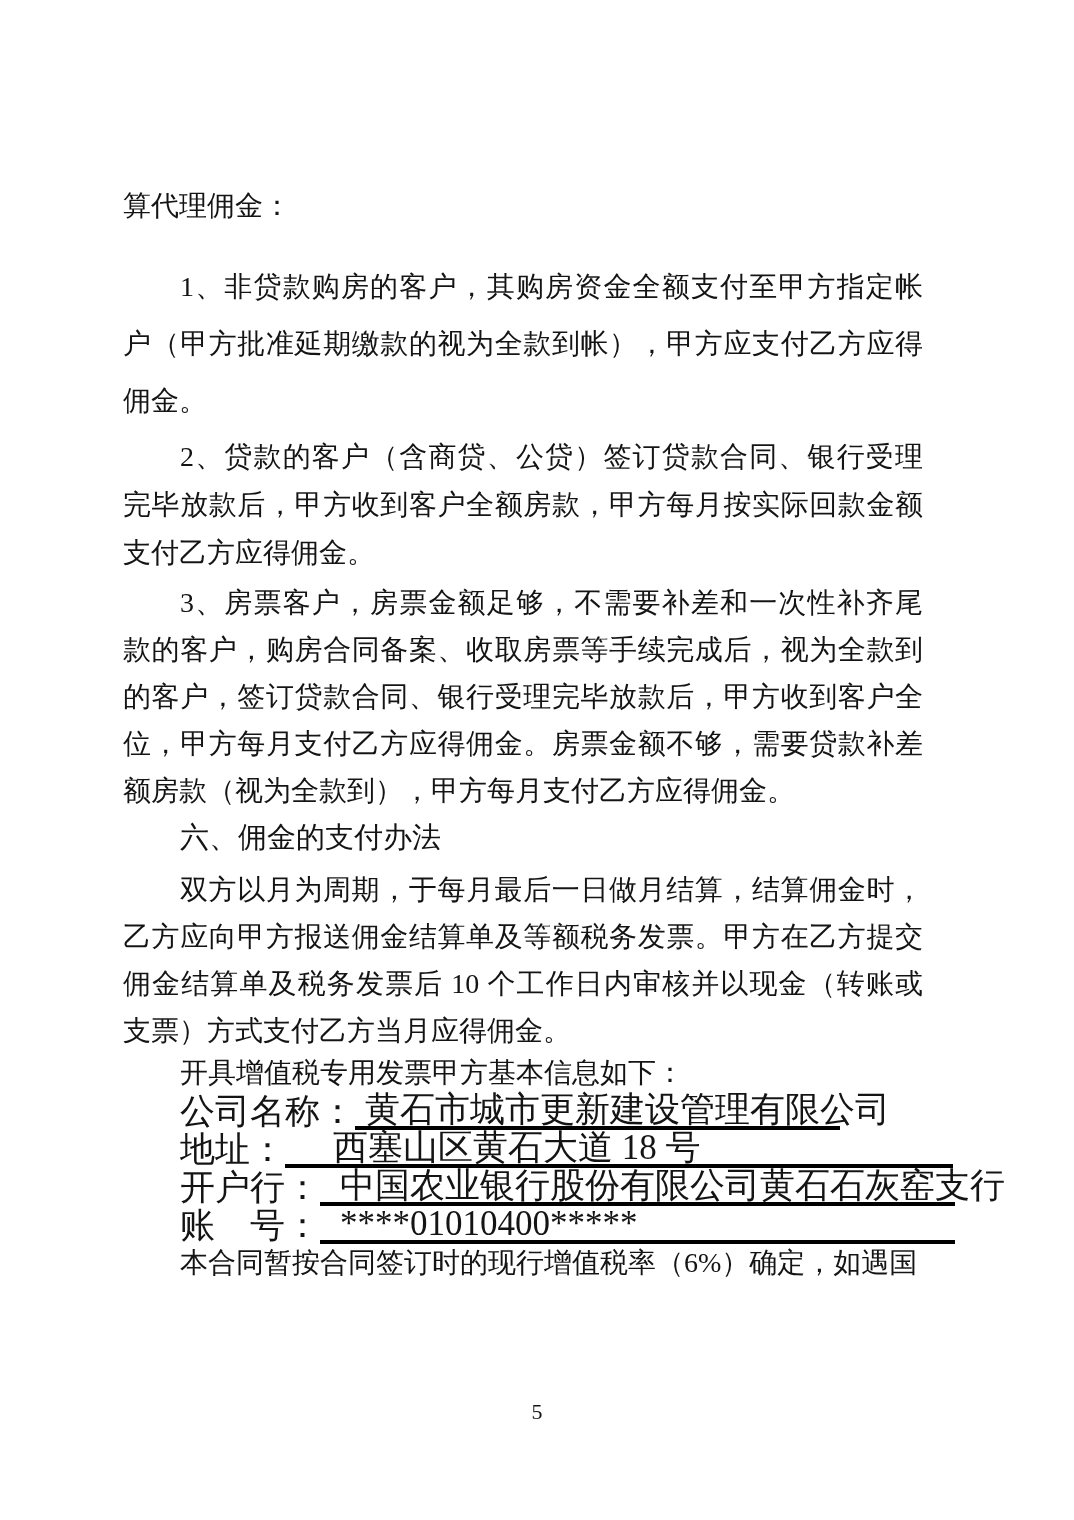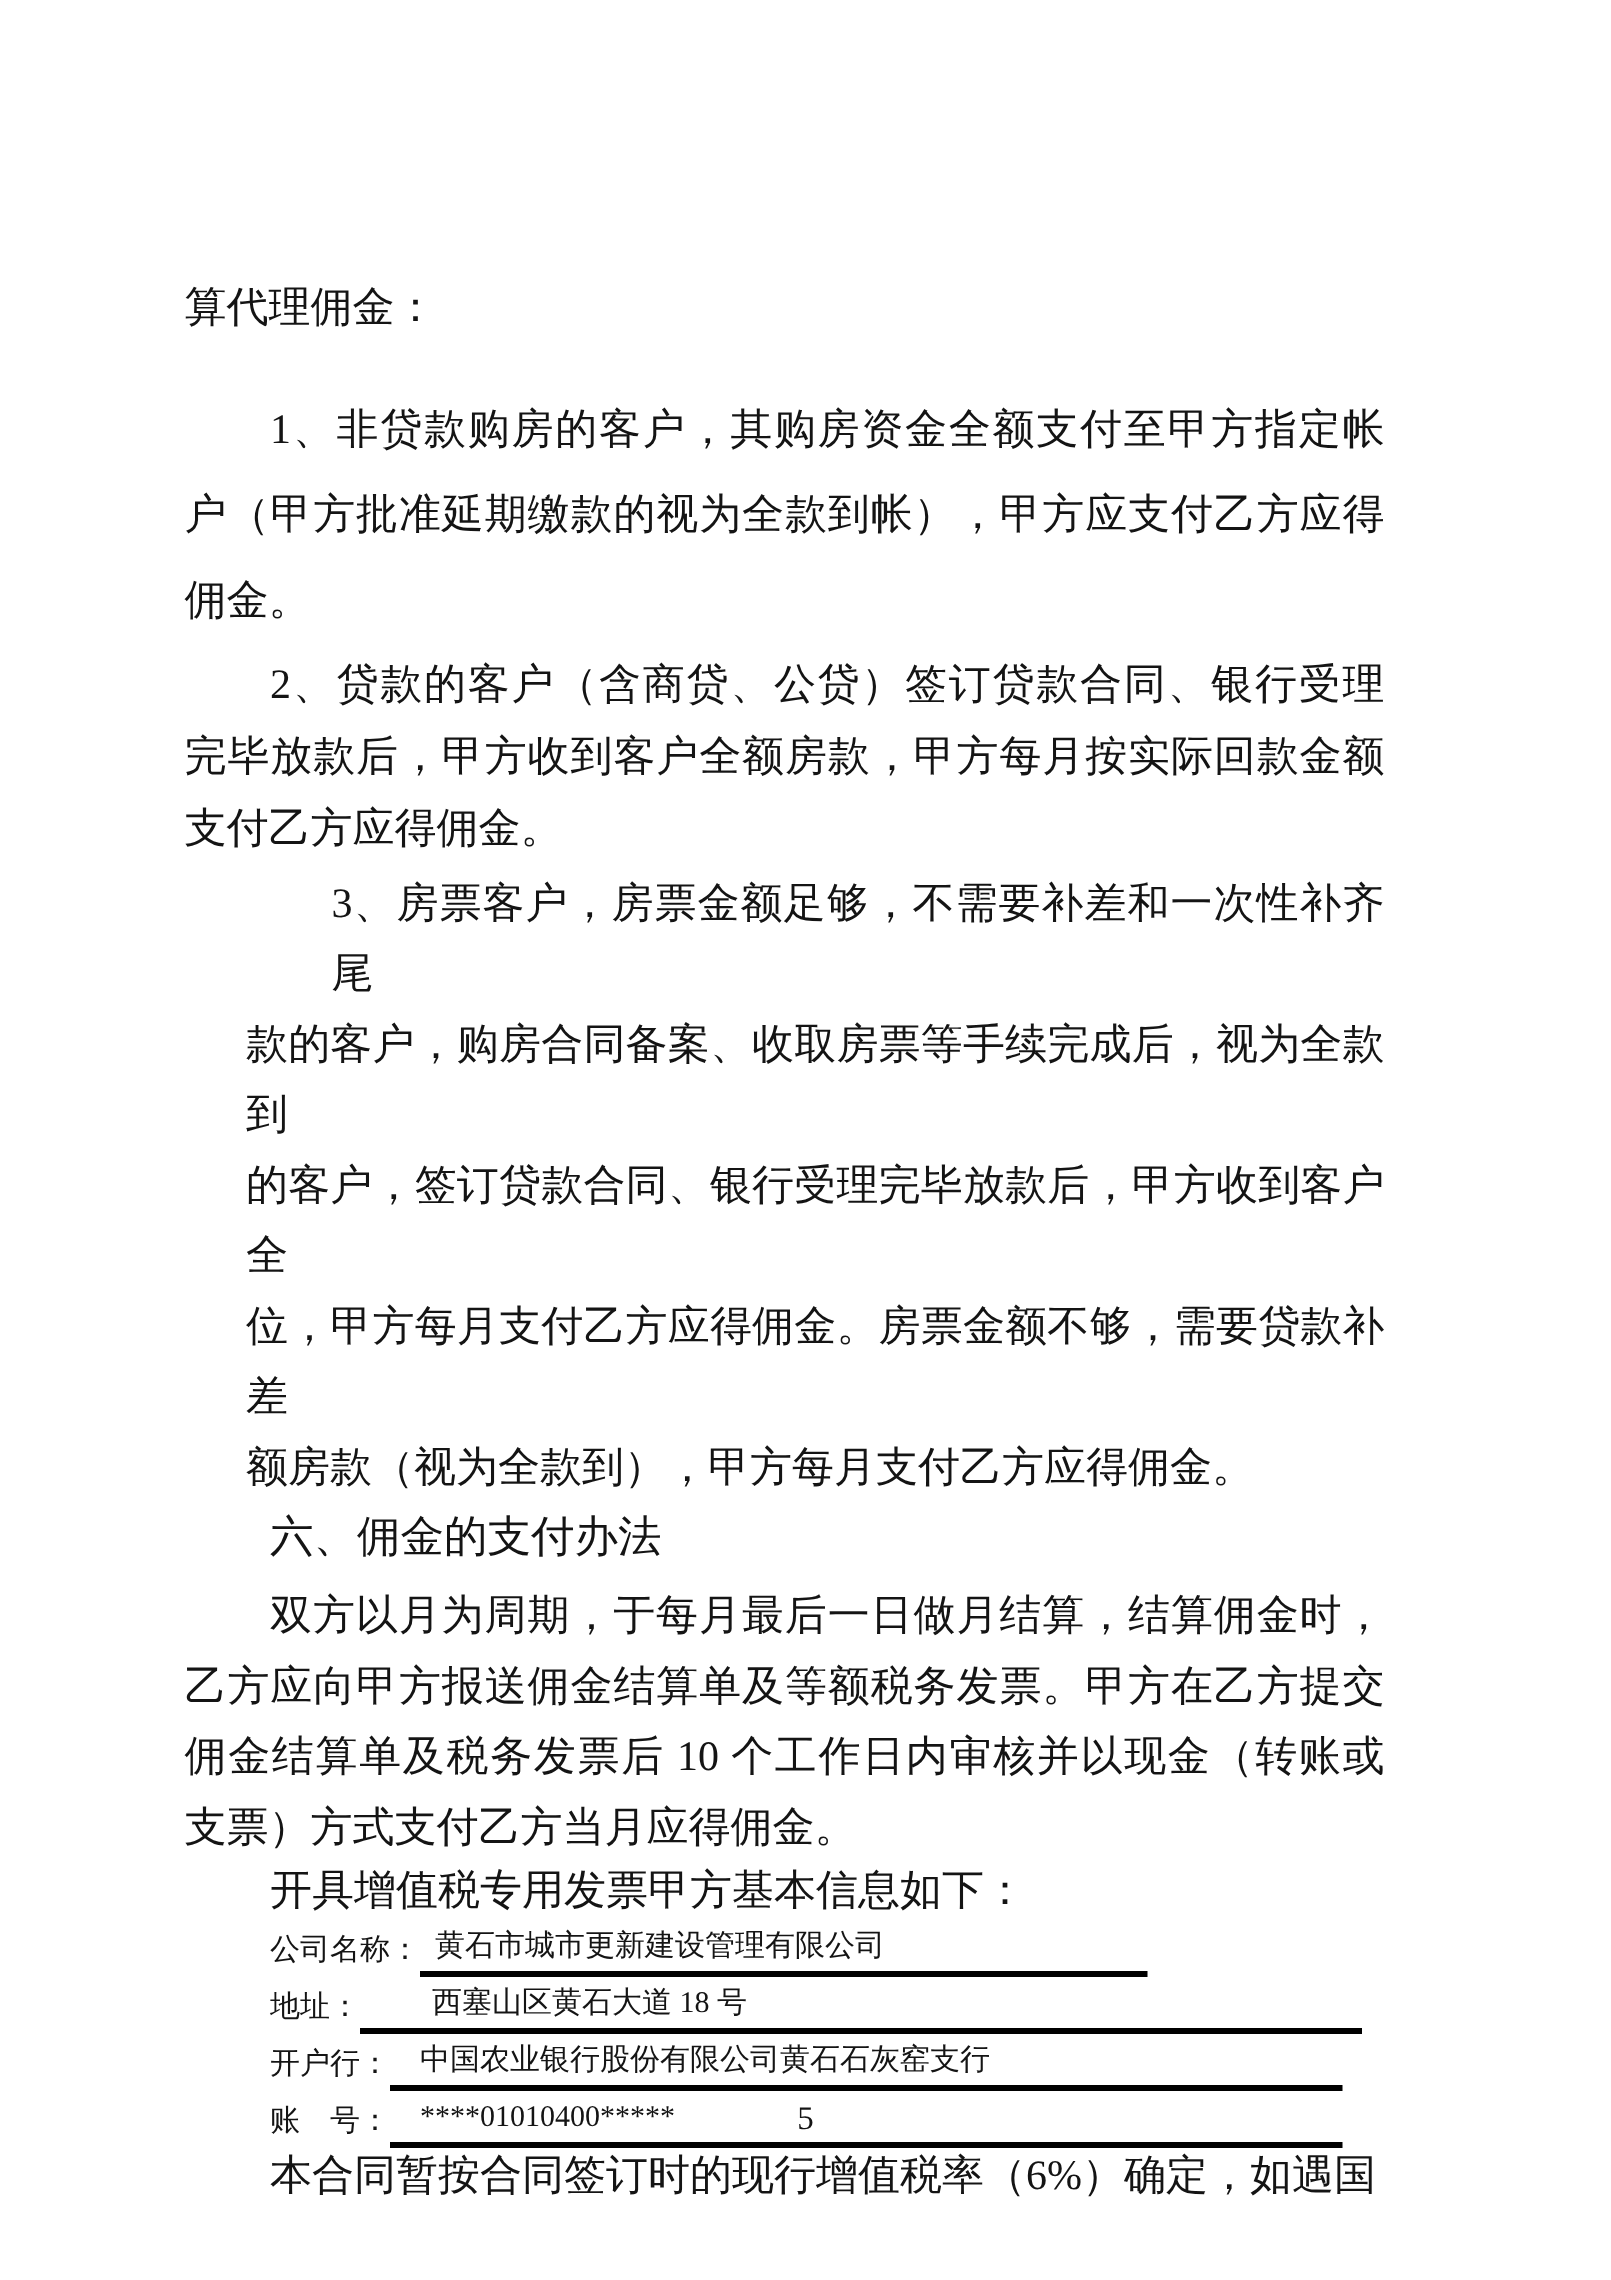--- a/index.html
+++ b/index.html
@@ -35,39 +35,39 @@
     text-align-last: justify;
     white-space: normal;
     word-break: break-all;
   }
   .indent { padding-left: 57px; }
 
   .cont-line { line-height: 40px; margin-bottom: 32px; }
   .p-wide .line { line-height: 57px; }
   .p2 { margin-top: 4px; }
   .p2 .line { line-height: 48px; }
-  .p3 { margin-top: 2px; margin-left: 41px; }
+  .p3 { margin-top: 2px; }
   .p3 .line { line-height: 47px; }
   .heading {
     font-size: 29px;
     font-weight: normal;
     line-height: 46px;
     padding-left: 57px;
   }
   .p4 { margin-top: 6px; }
   .p4 .line { line-height: 47px; }
 
   .form-section { }
   .form-intro { line-height: 38px; padding-left: 57px; }
   .form-line {
     display: flex;
     align-items: flex-end;
     height: 38px;
     margin-left: 57px;
-    font-size: 20px;
+    font-size: 35px;
   }
   .form-label {
     flex: 0 0 auto;
     line-height: 36px;
     white-space: pre;
   }
   .uline {
     flex: 0 0 auto;
     border-bottom: 4px solid #000000;
     line-height: 33px;

